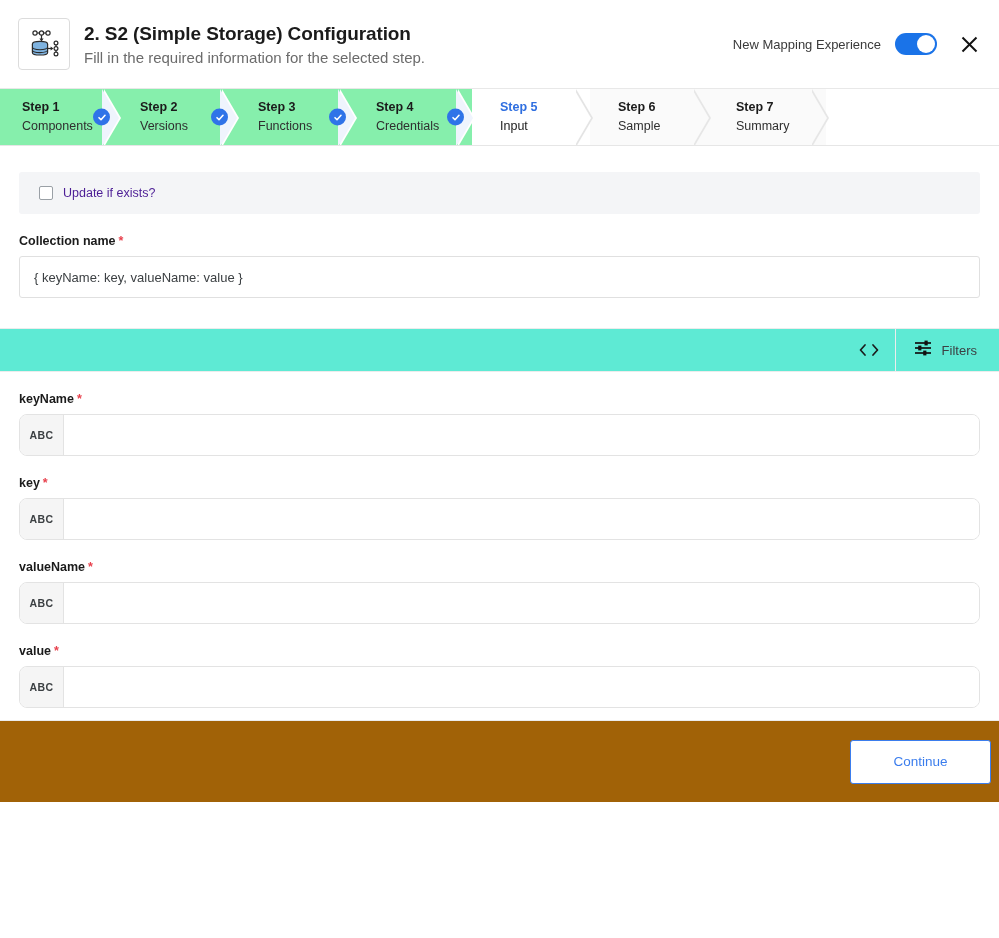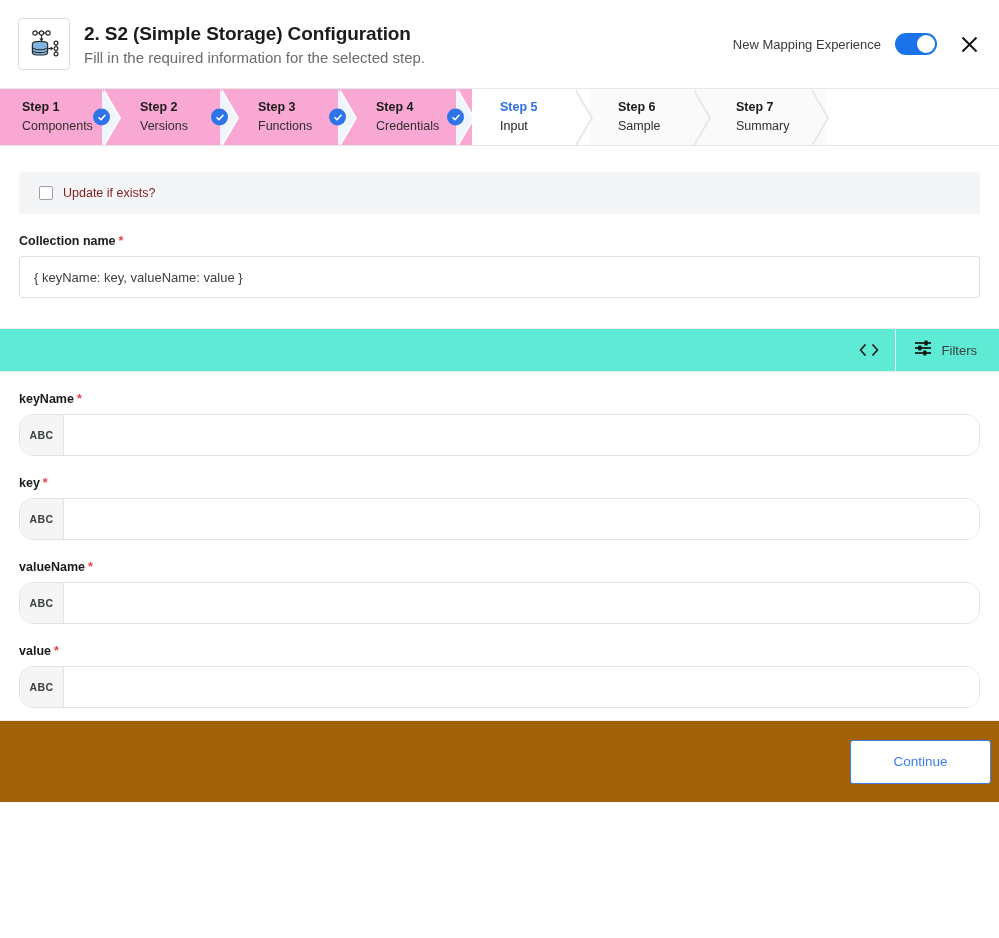--- a/index.html
+++ b/index.html
@@ -83,21 +83,21 @@
     flex: 0 0 auto;
   }
   .step .step-body { display: flex; flex-direction: column; justify-content: center; }
   .step-num {
     font-size: 12.5px; font-weight: bold; color: #1b1b1b; line-height: 17px;
   }
   .step-name {
     font-size: 12.5px; color: #2f2f2f; line-height: 18px; margin-top: 1px;
   }
   
-  .step.done { background: #f9a8d4; width: 118px; }
+  .step.done { background: #86efac; width: 118px; }
   .step.done::after {
     content: ""; position: absolute; right: -1px; top: 0;
     border-top: 29px solid transparent;
     border-bottom: 29px solid transparent;
     border-left: 17px solid #eff4fd;
     z-index: 2;
   }
   .step.done::before {
     content: ""; position: absolute; right: -3px; top: 0;
     border-top: 29px solid transparent;
@@ -169,21 +169,21 @@
     padding-left: 20px;
   }
   .cbox {
     width: 14px; height: 14px;
     border: 1px solid #9aa0a6;
     border-radius: 2px;
     background: #fff;
     flex: 0 0 auto;
     cursor: pointer;
   }
-  .cbox-label { font-size: 12.5px; color: #7f1d1d; margin-left: 10px; }
+  .cbox-label { font-size: 12.5px; color: #4c1d95; margin-left: 10px; }
 
   .fld-label {
     font-size: 12.5px; font-weight: bold; color: #1b1b1b;
     margin: 20px 0 8px 0;
   }
   .req { color: #e8424e; font-weight: bold; margin-left: 3px; }
 
   .text-input {
     height: 42px;
     border: 1px solid #e0e0e0;
@@ -215,21 +215,21 @@
     padding: 0 22px 0 18px; height: 100%;
     cursor: pointer;
   }
   .tb-filters-label { font-size: 13px; color: #3c4043; }
 
   .field-rows { padding: 0 19px; }
   .abc-row {
     display: flex;
     height: 42px;
     border: 1px solid #e3e3e3;
-    border-radius: 14px;
+    border-radius: 8px;
     overflow: hidden;
     background: #fff;
   }
   .abc-chip {
     width: 44px;
     background: #f5f5f5;
     border-right: 1px solid #e3e3e3;
     display: flex; align-items: center; justify-content: center;
     font-size: 10.5px; font-weight: bold; color: #3c4043;
     letter-spacing: 0.4px;

